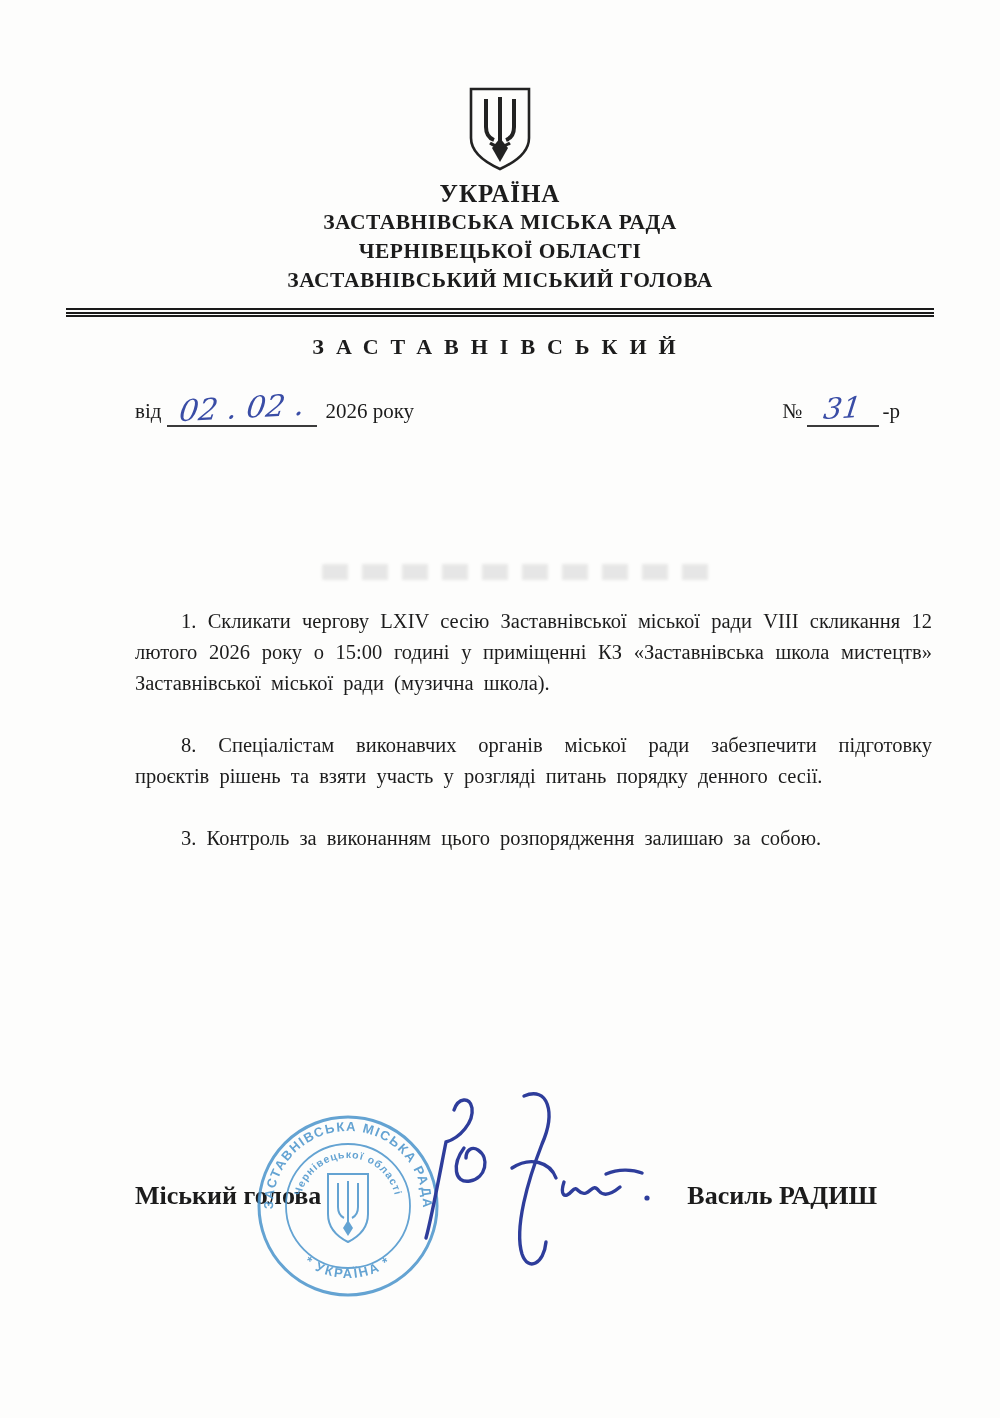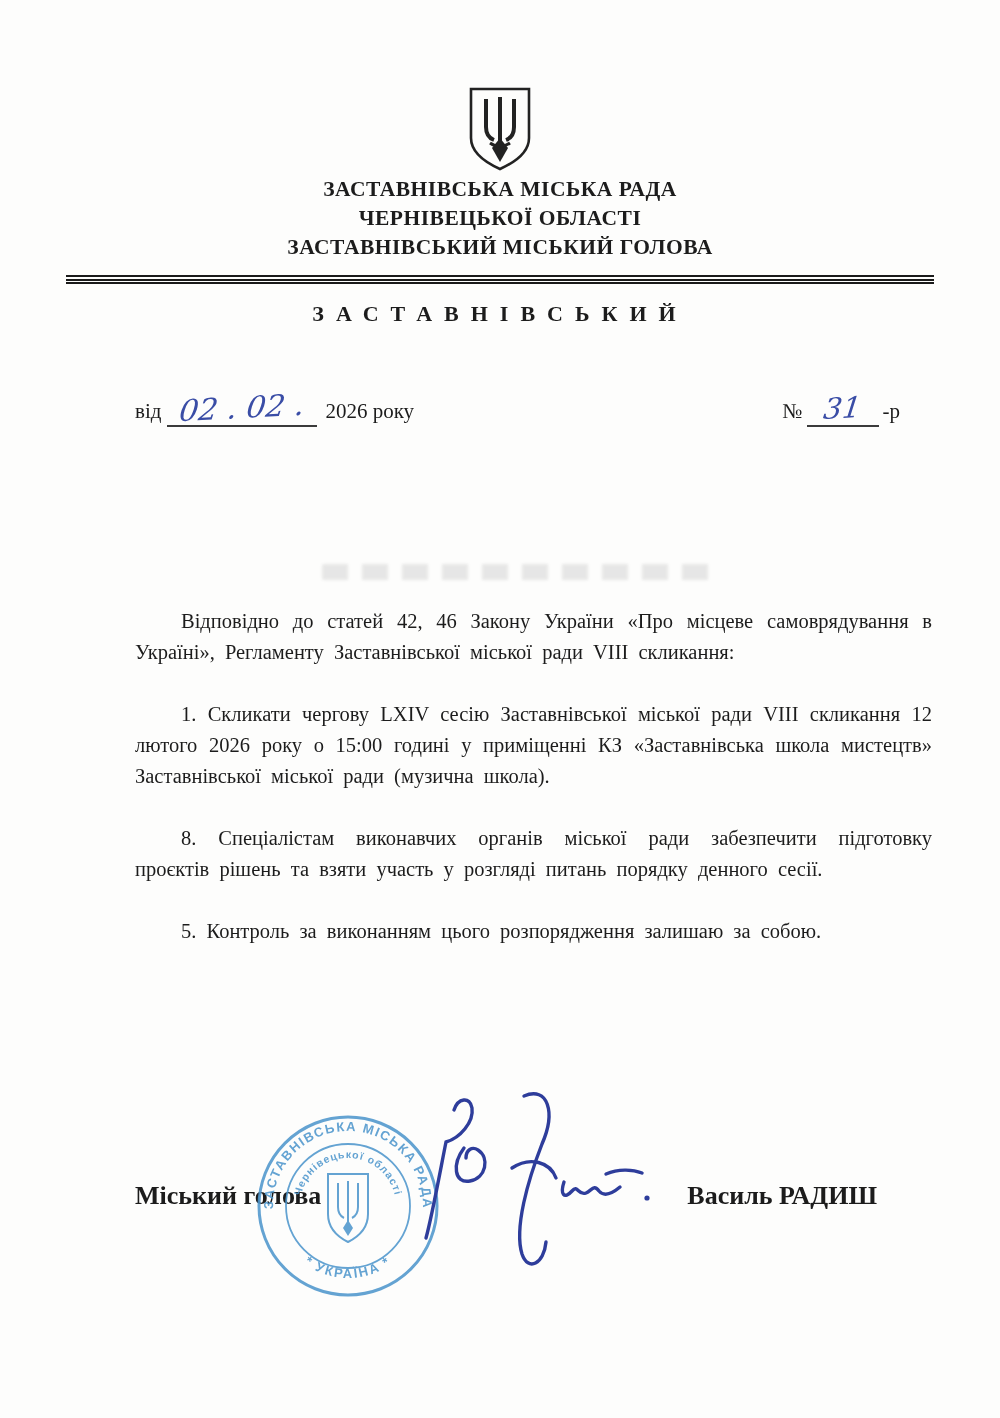--- a/index.html
+++ b/index.html
@@ -85,44 +85,44 @@
 
   <div class="header">
     <svg class="emblem" width="66" height="86" viewBox="0 0 66 86">
       <path d="M4,3 H62 V52 Q62,70 33,83 Q4,70 4,52 Z" fill="none" stroke="#222" stroke-width="2.6"></path>
       <path d="M33,11 V57" fill="none" stroke="#222" stroke-width="4"></path>
       <path d="M19,13 V41 Q19,51 27,54" fill="none" stroke="#222" stroke-width="4"></path>
       <path d="M47,13 V41 Q47,51 39,54" fill="none" stroke="#222" stroke-width="4"></path>
       <path d="M33,52 L25,62 L33,76 L41,62 Z" fill="#222"></path>
       <path d="M23,57 Q33,64 43,57" fill="none" stroke="#222" stroke-width="3"></path>
     </svg>
+    <div class="country">УКРАЇНА</div>
     <div class="org-line">ЗАСТАВНІВСЬКА МІСЬКА РАДА</div>
     <div class="org-line">ЧЕРНІВЕЦЬКОЇ ОБЛАСТІ</div>
     <div class="org-line">ЗАСТАВНІВСЬКИЙ МІСЬКИЙ ГОЛОВА</div>
     <div class="rule"></div>
     <div class="doc-type">ЗАСТАВНІВСЬКИЙ</div>
   </div>
 
   <div class="date-row">
     <div>
       <span>від</span><span class="u-line date-slot"><span class="hw hw-date">02 . 02 .</span></span><span>2026 року</span>
     </div>
     <div>
       <span>№</span><span class="u-line num-slot"><span class="hw hw-num">31</span></span><span>-р</span>
     </div>
   </div>
 
 
   <div class="ghost"></div>
 
   <div class="body-text">
-    <p>Відповідно до статей 42, 46 Закону України «Про місцеве самоврядування в Україні», Регламенту Заставнівської міської ради VIII скликання:</p>
     <p>1. Скликати чергову LXIV сесію Заставнівської міської ради VIII скликання 12 лютого 2026 року о 15:00 годині у приміщенні КЗ «Заставнівська школа мистецтв» Заставнівської міської ради (музична школа).</p>
     <p>8. Спеціалістам виконавчих органів міської ради забезпечити підготовку проєктів рішень та взяти участь у розгляді питань порядку денного сесії.</p>
-    <p>5. Контроль за виконанням цього розпорядження залишаю за собою.</p>
+    <p>3. Контроль за виконанням цього розпорядження залишаю за собою.</p>
   </div>
 
   <div class="sig-row">
     <span>Міський голова</span>
     <span>Василь РАДИШ</span>
   </div>
 
   <svg class="stamp" width="192" height="192" viewBox="0 0 192 192">
     <defs>
       <path id="arcTop" d="M 21,96 A 75,75 0 1 1 171,96"></path>

